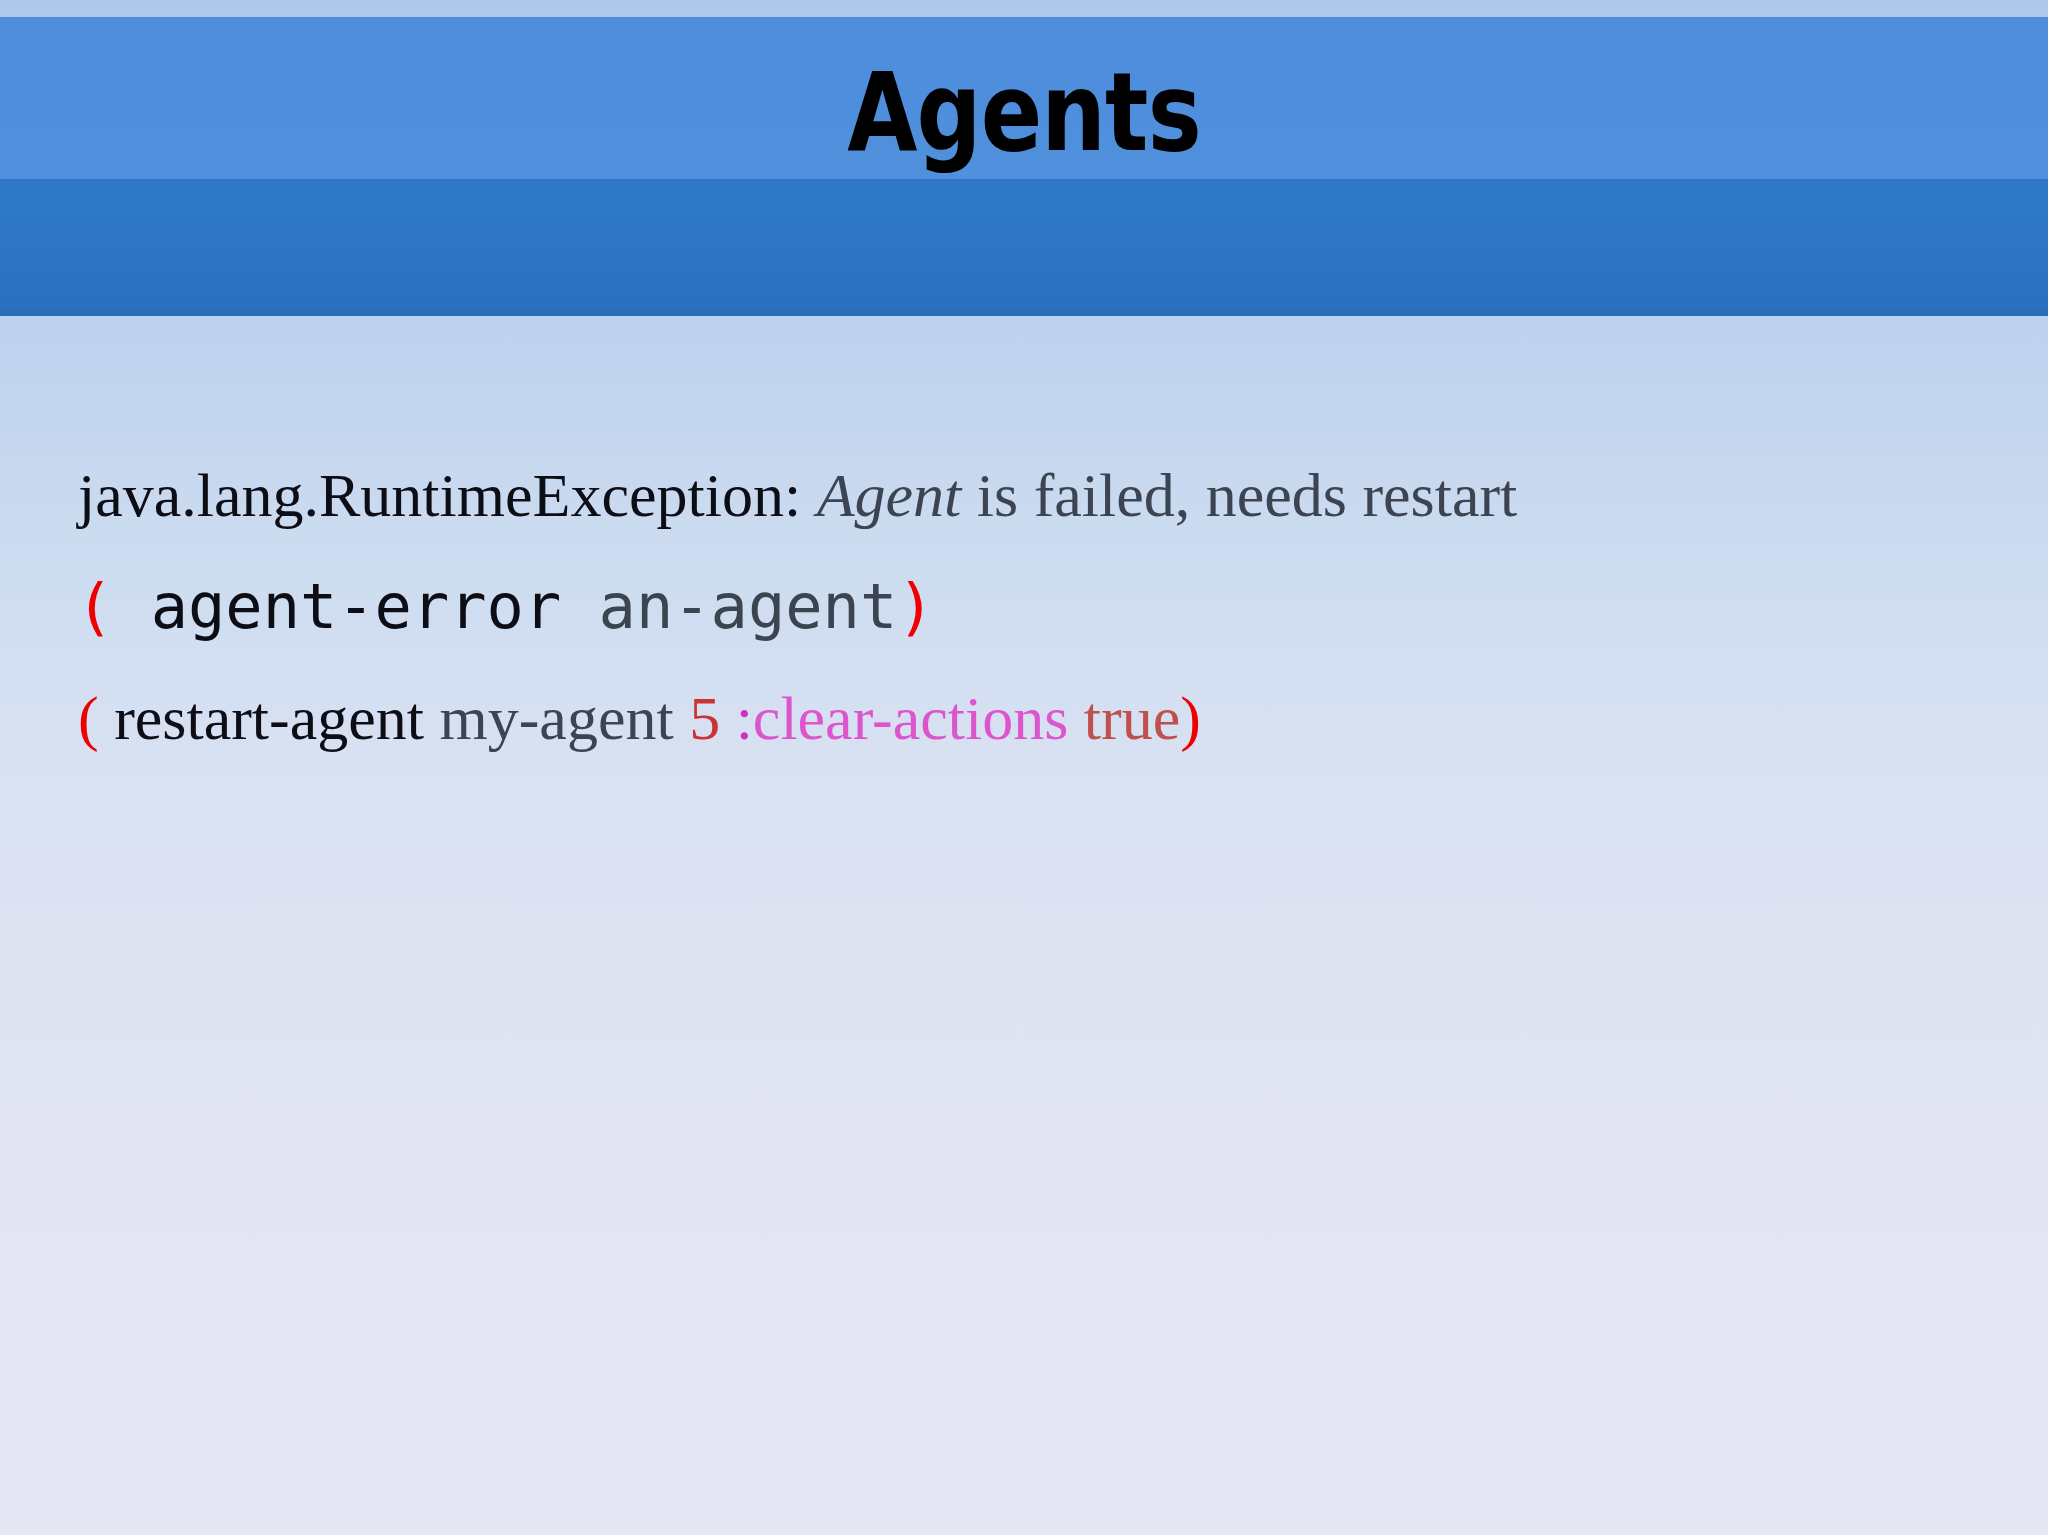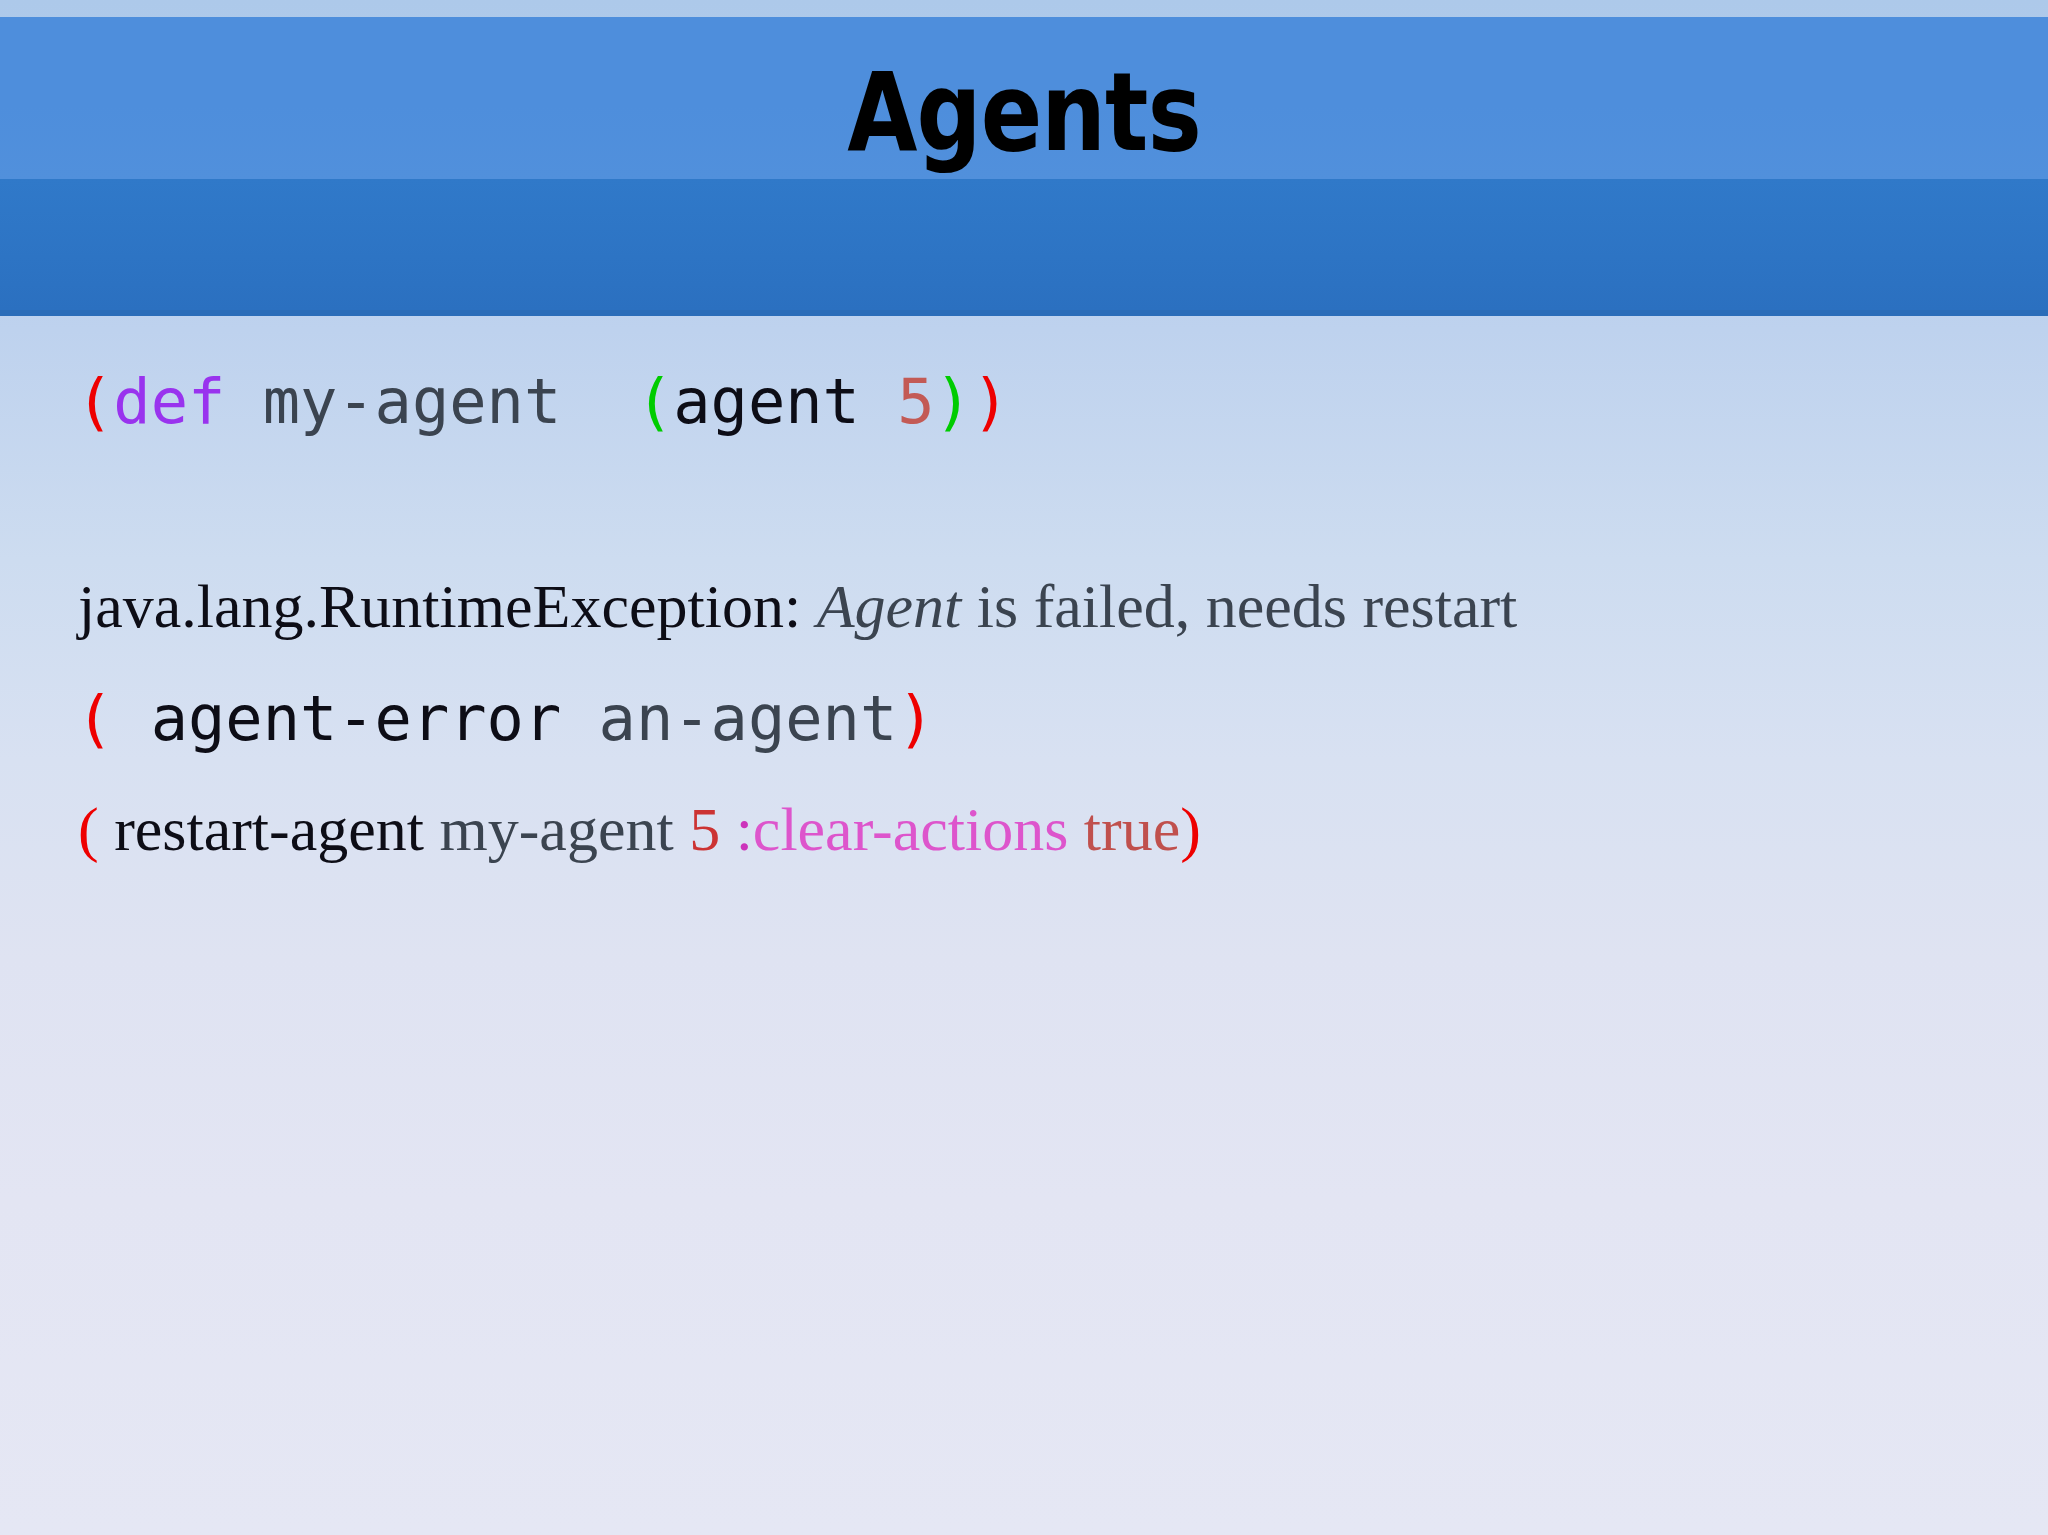--- a/index.html
+++ b/index.html
@@ -129,21 +129,20 @@
 
   <div class="title-band">
     <div class="band-upper"></div>
     <div class="band-lower"></div>
     <div class="band-rule"></div>
     <div class="slide-title">Agents</div>
   </div>
 
   <div class="code-body">
 
-    <div class="code-line"><span class="t-paren-red">(</span><span class="t-def">def</span><span class="t-plain"> </span><span class="t-sym">my-agent</span><span class="t-plain">  </span><span class="t-paren-green">(</span><span class="t-plain">agent</span><span class="t-plain"> </span><span class="t-num">5</span><span class="t-paren-green">)</span><span class="t-paren-red">)</span></div>
 
 
     <div class="code-line spacer"></div>
 
 
 
     <div class="code-line wrapped"><span class="t-plain">java.lang.RuntimeException: </span><span class="t-italic">Agent</span><span class="t-sym"> is failed, needs restart</span></div>
 
     <div class="code-line"><span class="t-paren-red">(</span><span class="t-plain"> agent-error </span><span class="t-sym">an-agent</span><span class="t-paren-red">)</span></div>
 

